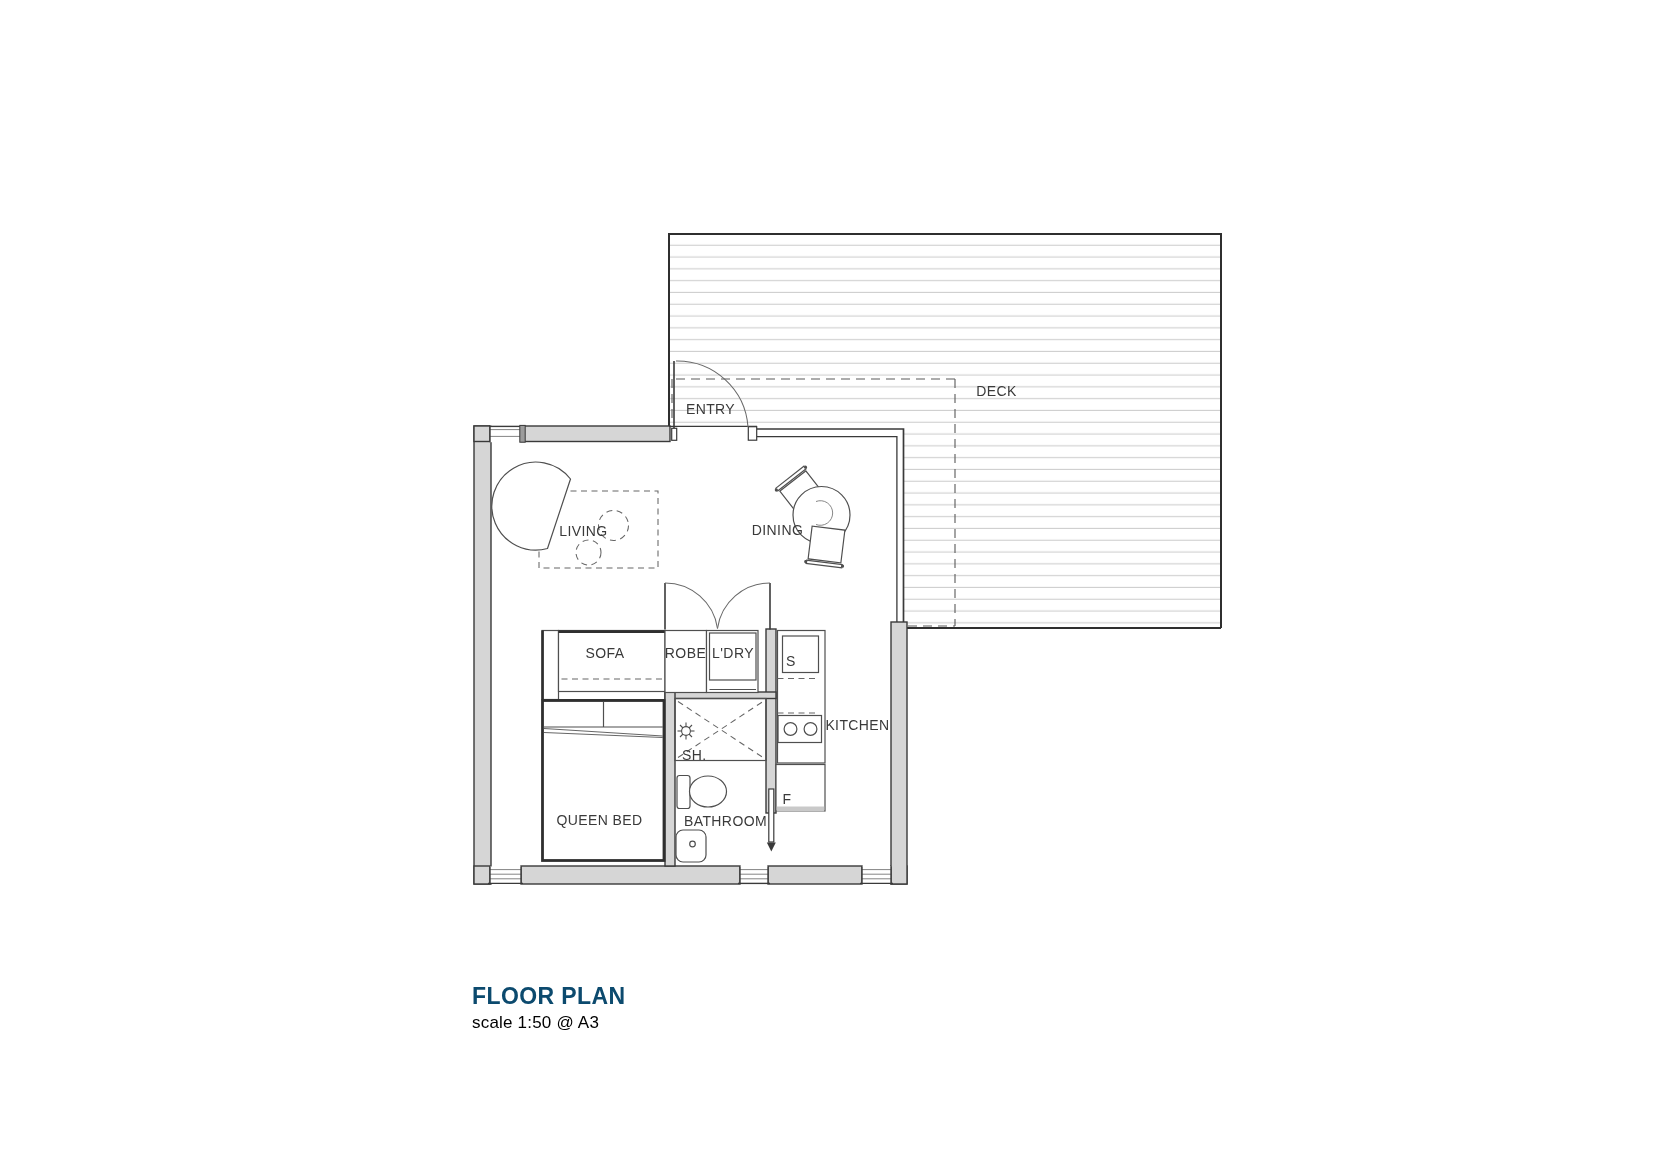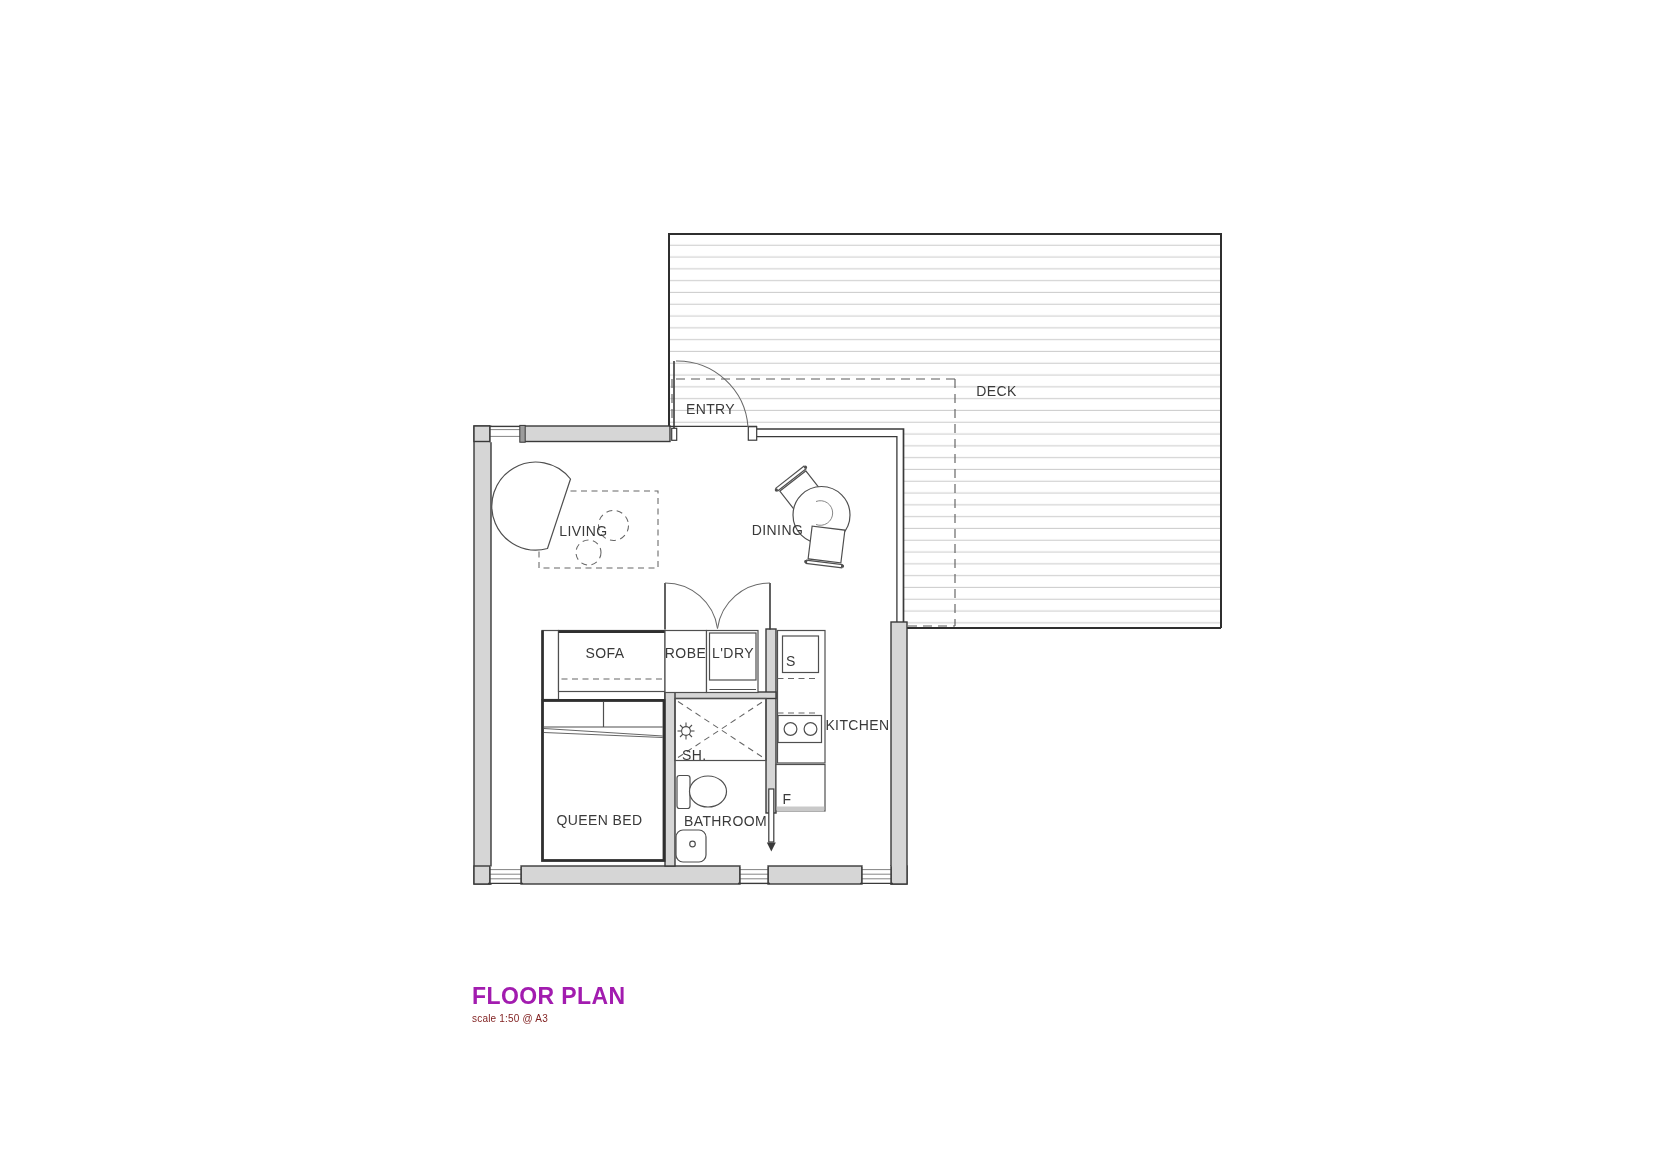--- a/index.html
+++ b/index.html
@@ -1,22 +1,22 @@
 <!DOCTYPE html>
 <html><head>
 <meta charset="utf-8">
 <style>
   html,body{margin:0;padding:0;background:#ffffff;}
   .page{position:relative;width:1653px;height:1169px;background:#ffffff;overflow:hidden;
         font-family:"Liberation Sans",sans-serif;border-radius:15px;}
   svg{position:absolute;left:0;top:0;}
   .lbl{font-family:"Liberation Sans",sans-serif;font-size:14px;fill:#3a3a3a;letter-spacing:.4px;}
   .titleblock{position:absolute;left:472px;top:983px;color:#333;}
-  .titleblock h1{margin:0;font-size:23px;font-weight:bold;letter-spacing:.4px;color:#a21caf;}
-  .titleblock .scale{margin-top:3px;font-size:10px;color:#7f1d1d;letter-spacing:.2px;}
+  .titleblock h1{margin:0;font-size:23px;font-weight:bold;letter-spacing:.4px;color:#0c4a6e;}
+  .titleblock .scale{margin-top:3px;font-size:17px;color:#000000;letter-spacing:.2px;}
   .wall{fill:#d6d6d6;stroke:#3a3a3a;stroke-width:1.4;}
   .thin{stroke:#4f4f4f;stroke-width:1.2;fill:none;}
   .thinw{stroke:#4f4f4f;stroke-width:1.2;fill:#ffffff;}
   .dash{stroke:#5a5a5a;stroke-width:1.1;fill:none;stroke-dasharray:9 6;}
   .dashf{stroke:#666;stroke-width:1.05;fill:none;stroke-dasharray:6 4.5;}
   .glass{stroke:#3a3a3a;fill:none;}
   .jamb{fill:#ffffff;stroke:#3a3a3a;stroke-width:1.2;}
   .glaz{stroke:#848484;stroke-width:1;}
   .edge{stroke:#3a3a3a;stroke-width:1.4;}
   .arc{stroke:#6a6a6a;stroke-width:1.05;fill:none;}

